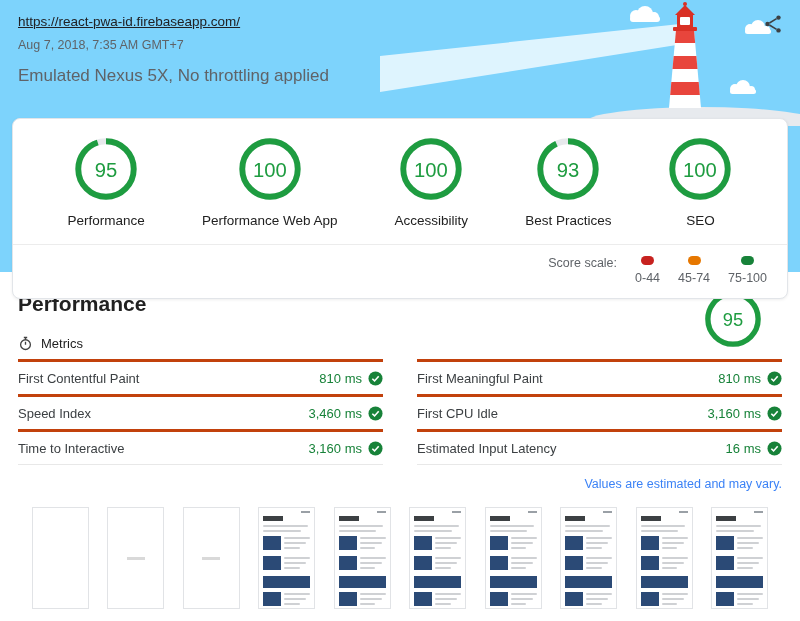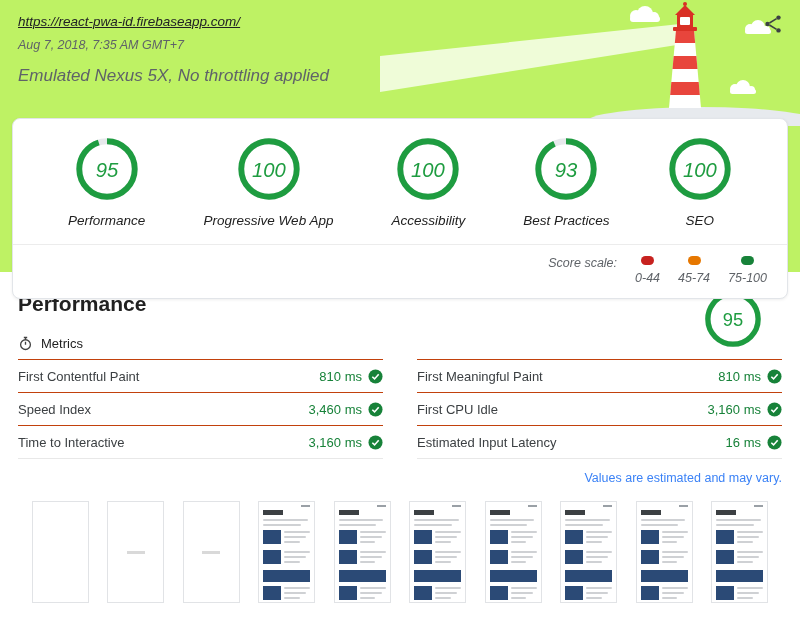--- a/index.html
+++ b/index.html
@@ -1,20 +1,20 @@
 <!DOCTYPE html>
 <html><head>
 <meta charset="utf-8">
 <style>
   * { margin:0; padding:0; box-sizing:border-box; }
   html,body { width:800px; height:621px; overflow:hidden; background:#fff;
               font-family:"Liberation Sans", sans-serif; color:#212121; }
 
   
-  .hero { position:relative; height:272px; background:#bef264;font-style:italic; }
+  .hero { position:relative; height:272px; background:#7dd3fc; }
   .lighthouse-svg { position:absolute; top:0; right:0; width:420px; height:126px; }
   .share-btn { position:absolute; top:10px; right:12px; width:30px; height:30px;
                background:none; border:none; cursor:pointer; z-index:4; }
   .share-btn svg { width:22px; height:22px; }
   .meta { position:absolute; top:12px; left:18px; z-index:3; }
   .report-url { font-size:13.5px; color:#202124; text-decoration:underline; display:inline-block; }
   .report-ts  { margin-top:8px; font-size:12.5px; color:#5f6368; }
   .report-env { margin-top:14px; font-size:17px; color:#5f6368; }
 
   
@@ -41,21 +41,21 @@
 
   
   .perf { position:relative; padding:20px 18px 0; }
   .perf-title { font-size:21px; font-weight:600; color:#212121; }
   .perf-gauge { position:absolute; top:18px; right:38px; width:58px; height:58px; }
   .metrics-head { margin-top:20px; display:flex; align-items:center; gap:8px;
                   font-size:13px; font-weight:normal; color:#212121; }
   .metrics-icon { width:15px; height:15px; }
   .metrics-grid { margin-top:8px; display:grid; grid-template-columns:1fr 1fr; column-gap:34px; }
   .metric-row { display:flex; justify-content:space-between; align-items:center;
-                padding:8.5px 0; border-top:1px solid #c2410c; font-size:13px; color:#3c4043; }
+                padding:8.5px 0; border-top:3px solid #c2410c; font-size:13px; color:#3c4043; }
   .metric-row.row-bottom { border-bottom:1px solid #e8e8e8; }
   .metric-val { display:inline-flex; align-items:center; gap:6px; color:#178239;text-align:right; }
   .check-icon { width:15px; height:15px; display:block; }
   .disclaimer { margin-top:12px; text-align:right; font-size:12.5px; color:#3b82f6; }
 
   
   .filmstrip { margin-top:16px; display:flex; justify-content:space-between; padding:0 14px; }
   .thumb { width:57px; height:102px; background:#fff; border:1px solid #e1e3e6;
            overflow:hidden; position:relative; flex:none; }
   .thumb .splash-line { display:none; }
@@ -146,21 +146,21 @@
         </svg>
         <div class="gauge-label">Performance</div>
       </a>
 
       <a class="gauge-block">
         <svg class="gauge" viewBox="0 0 120 120">
           <circle class="g-base" cx="60" cy="60" r="52"></circle>
             <circle class="g-arc" cx="60" cy="60" r="52" transform="rotate(-90 60 60)" stroke-dasharray="326.7 326.7"></circle>
           <text class="g-text" x="60" y="62" text-anchor="middle" dominant-baseline="central">100</text>
         </svg>
-        <div class="gauge-label">Progressive Web App</div>
+        <div class="gauge-label">Performance Web App</div>
       </a>
 
       <a class="gauge-block">
         <svg class="gauge" viewBox="0 0 120 120">
           <circle class="g-base" cx="60" cy="60" r="52"></circle>
             <circle class="g-arc" cx="60" cy="60" r="52" transform="rotate(-90 60 60)" stroke-dasharray="326.7 326.7"></circle>
           <text class="g-text" x="60" y="62" text-anchor="middle" dominant-baseline="central">100</text>
         </svg>
         <div class="gauge-label">Accessibility</div>
       </a>

